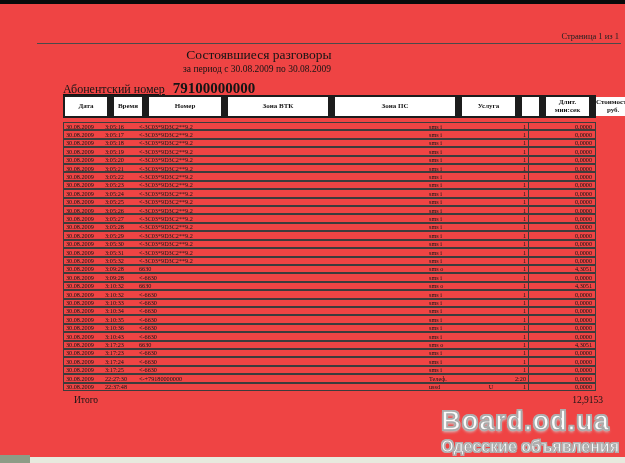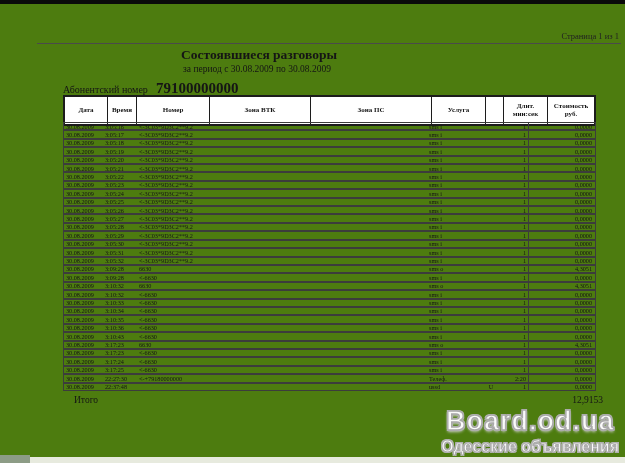--- a/index.html
+++ b/index.html
@@ -1,36 +1,36 @@
 <!DOCTYPE html>
 <html><head>
 <meta charset="utf-8">
 <style>
   * { margin:0; padding:0; box-sizing:border-box; }
   html,body { width:625px; height:463px; background:#fff; overflow:hidden;
               font-family:"Liberation Serif","DejaVu Serif",serif; color:#151515; }
-  .sheet { position:relative; width:625px; height:463px; background:#4d7c0f; }
+  .sheet { position:relative; width:625px; height:463px; background:#ef4444; }
 
   .topbar { position:absolute; top:0; left:0; width:625px; height:4px; background:#0a0a0a; }
 
   .page-info { position:absolute; top:31px; right:6px; font-size:8.5px; color:#222; }
   .rule { position:absolute; top:43px; left:37px; width:584px; height:1px; background:#4a4a4a; }
 
   .title { position:absolute; top:47px; left:0; width:501px; text-align:center;
-           font-size:13.5px; font-weight:bold;padding-left:17px; }
+           font-size:13.5px; font-weight:normal;padding-left:17px; }
   .subtitle { position:absolute; top:64px; left:0; width:514px; text-align:center; font-size:9.5px; }
 
   .acct-row { position:absolute; top:79px; left:63px; width:555px;
               display:flex; justify-content:space-between; align-items:baseline; }
-  .acct-label { font-size:10px; }
+  .acct-label { font-size:12px;text-decoration:underline; }
   .acct-value { font-size:15px; font-weight:bold; margin-left:4px; }
 
-  .thead { position:absolute; top:95px; left:63px; width:533px; height:31px;
+  .thead { position:absolute; top:95px; left:63px; width:533px; height:23px;
            display:grid; grid-template-columns:42px 28px 72px 100px 120px 53px 17px 43px 1fr;
-           gap:1px; background:#1c1c1c; border:2px solid #1c1c1c; }
+           gap:7px; background:#1c1c1c; border:2px solid #1c1c1c; }
   .th { background:#fff; font-size:7px; font-weight:bold; text-align:center;
         display:flex; align-items:center; justify-content:center;
         white-space:pre-line; line-height:7.5px; }
 
   .tbody { position:absolute; top:122px; left:63px; width:533px; }
   .row { display:grid; grid-template-columns:40px 30px 292px 55px 20px 27px 1fr;
          height:8.42px; border:1px solid #3c3c3c; margin-top:-0.01px;
          font-size:6.2px; line-height:6.2px; }
   .row > span { overflow:hidden; white-space:nowrap; padding-top:0.5px; }
   .c-date { padding-left:2px; }
@@ -38,21 +38,21 @@
   .c-number { padding-left:5px; }
   .c-service { padding-left:3px; }
   .c-flag { text-align:center; }
   .c-duration { text-align:right; padding-right:2px; }
   .c-cost { text-align:right; padding-right:3px; border-left:1px solid #3c3c3c; }
 
   .total-row { position:absolute; top:395px; left:74px; width:529px;
                display:flex; justify-content:space-between;
                font-size:9.5px; font-weight:normal;align-items:center; }
 
-  .watermark { position:absolute; right:6px; bottom:7px; text-align:center;
+  .watermark { position:absolute; right:6px; bottom:7px; 
                font-family:"Liberation Sans","DejaVu Sans",sans-serif; }
   .wm-brand { font-size:27px; font-weight:bold; letter-spacing:1px; color:#fbfbfb;
               -webkit-text-stroke:1.4px #a9a9a9;
               text-shadow:1px 1px 0 #b5b5b5,-1px -1px 0 #b5b5b5,1px -1px 0 #b5b5b5,
                           -1px 1px 0 #b5b5b5,0 2px 3px #cfcfcf; }
   .wm-tag { font-size:16px; font-weight:bold; color:#fbfbfb; margin-top:1px;
             -webkit-text-stroke:1px #ababab;
             text-shadow:1px 1px 0 #b5b5b5,-1px -1px 0 #b5b5b5,1px -1px 0 #b5b5b5,-1px 1px 0 #b5b5b5; }
 
   .bottom-strip { position:absolute; bottom:0; left:0; width:625px; height:6px; background:#e7eade; }

